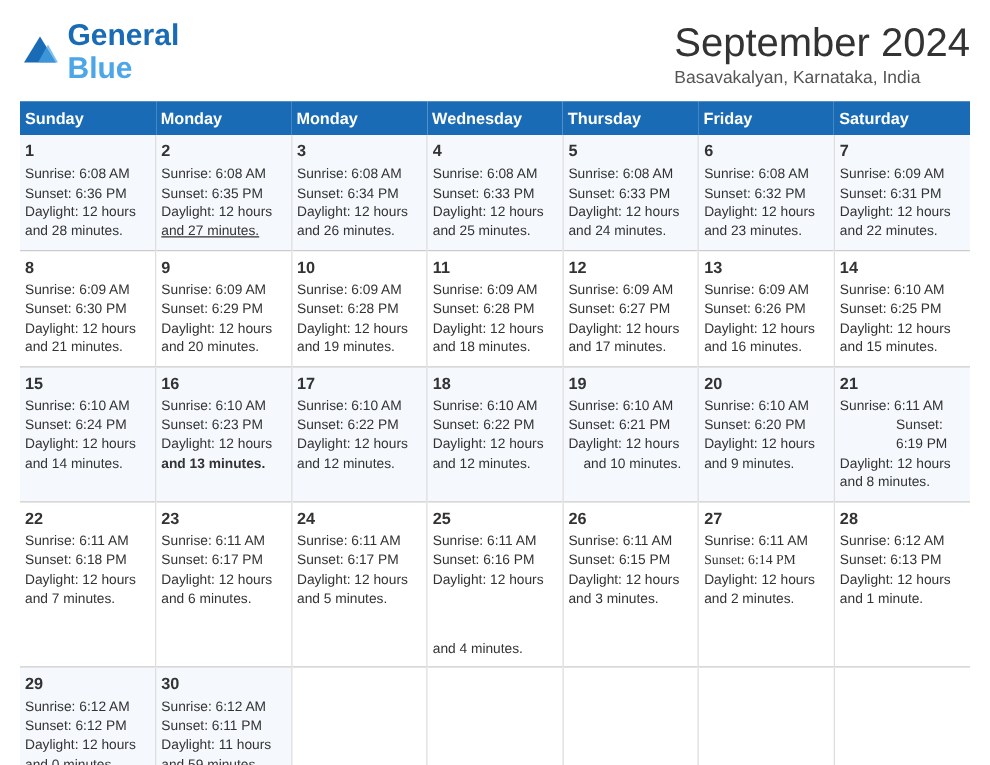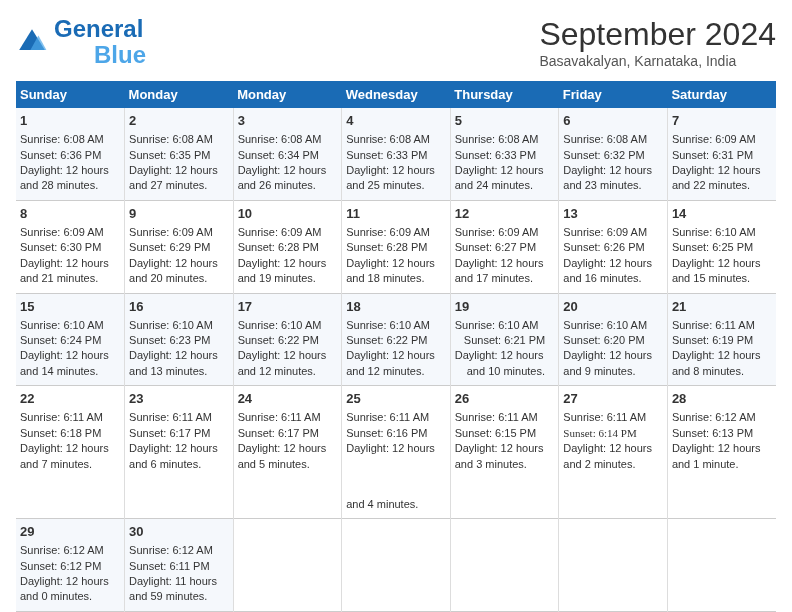--- a/index.html
+++ b/index.html
@@ -94,21 +94,21 @@
 <body>
 
 <div class="header">
   <div class="logo">
     <svg class="logo-icon" viewBox="0 0 40 40">
       <polygon points="20,4 36,30 4,30" fill="#1a6bb5"></polygon>
       <polygon points="28,12 38,30 18,30" fill="#4da6e8" opacity="0.7"></polygon>
     </svg>
     <div class="logo-text">
       <span>General</span><br>
-      <span style="color:#4da6e8;margin-left:40px;">Blue</span>
+      <span style="color:#4da6e8;">Blue</span>
     </div>
   </div>
   <div class="title-block">
     <div class="month-title">September 2024</div>
     <div class="subtitle">Basavakalyan, Karnataka, India</div>
   </div>
 </div>
 
 <table>
   <thead>
@@ -129,21 +129,21 @@
           <span style="display: block;">Sunrise: 6:08 AM</span>
           <span style="display: block;">Sunset: 6:36 PM</span>
           <span style="display: block;">Daylight: 12 hours</span>
           <span style="display: block;">and 28 minutes.</span>
         </td>
         <td>
           <span class="day-num">2</span>
           <span style="display: block;">Sunrise: 6:08 AM</span>
           <span style="display: block;">Sunset: 6:35 PM</span>
           <span style="display: block;">Daylight: 12 hours</span>
-          <span style="display: block;">and 27 minutes.</span>
+          <span style="display: block; text-decoration: underline;">and 27 minutes.</span>
         </td>
         <td>
           <span class="day-num">3</span>
           <span style="display: block;">Sunrise: 6:08 AM</span>
           <span style="display: block;">Sunset: 6:34 PM</span>
           <span style="display: block;">Daylight: 12 hours</span>
           <span style="display: block;">and 26 minutes.</span>
         </td>
         <td>
           <span class="day-num">4</span>
@@ -231,54 +231,54 @@
           <span style="display: block;">Sunrise: 6:10 AM</span>
           <span style="display: block;">Sunset: 6:24 PM</span>
           <span style="display: block;">Daylight: 12 hours</span>
           <span style="display: block;">and 14 minutes.</span>
         </td>
         <td>
           <span class="day-num">16</span>
           <span style="display: block;">Sunrise: 6:10 AM</span>
           <span style="display: block;">Sunset: 6:23 PM</span>
           <span style="display: block;">Daylight: 12 hours</span>
-          <span style="display: block;">and 13 minutes.</span>
+          <span style="display: block; font-weight: bold;">and 13 minutes.</span>
         </td>
         <td>
           <span class="day-num">17</span>
           <span style="display: block;">Sunrise: 6:10 AM</span>
           <span style="display: block;">Sunset: 6:22 PM</span>
           <span style="display: block;">Daylight: 12 hours</span>
           <span style="display: block;">and 12 minutes.</span>
         </td>
         <td>
           <span class="day-num">18</span>
           <span style="display: block;">Sunrise: 6:10 AM</span>
           <span style="display: block;">Sunset: 6:22 PM</span>
           <span style="display: block;">Daylight: 12 hours</span>
           <span style="display: block;">and 12 minutes.</span>
         </td>
         <td>
           <span class="day-num">19</span>
           <span style="display: block;">Sunrise: 6:10 AM</span>
-          <span style="display: block; text-align: center;">Sunset: 6:21 PM</span>
+          <span style="display: block;">Sunset: 6:21 PM</span>
           <span style="display: block;">Daylight: 12 hours</span>
           <span style="display: block; margin-left: 12px;">and 10 minutes.</span>
         </td>
         <td>
           <span class="day-num">20</span>
           <span style="display: block;">Sunrise: 6:10 AM</span>
           <span style="display: block;">Sunset: 6:20 PM</span>
           <span style="display: block;">Daylight: 12 hours</span>
           <span style="display: block;">and 9 minutes.</span>
         </td>
         <td>
           <span class="day-num">21</span>
           <span style="display: block;">Sunrise: 6:11 AM</span>
-          <span style="display: block;">Sunset: 6:19 PM</span>
+          <span style="display: block; margin-left: 45px;">Sunset: 6:19 PM</span>
           <span style="display: block;">Daylight: 12 hours</span>
           <span style="display: block;">and 8 minutes.</span>
         </td>
       </tr>
       <tr>
         <td>
           <span class="day-num">22</span>
           <span style="display: block;">Sunrise: 6:11 AM</span>
           <span style="display: block;">Sunset: 6:18 PM</span>
           <span style="display: block;">Daylight: 12 hours</span>

